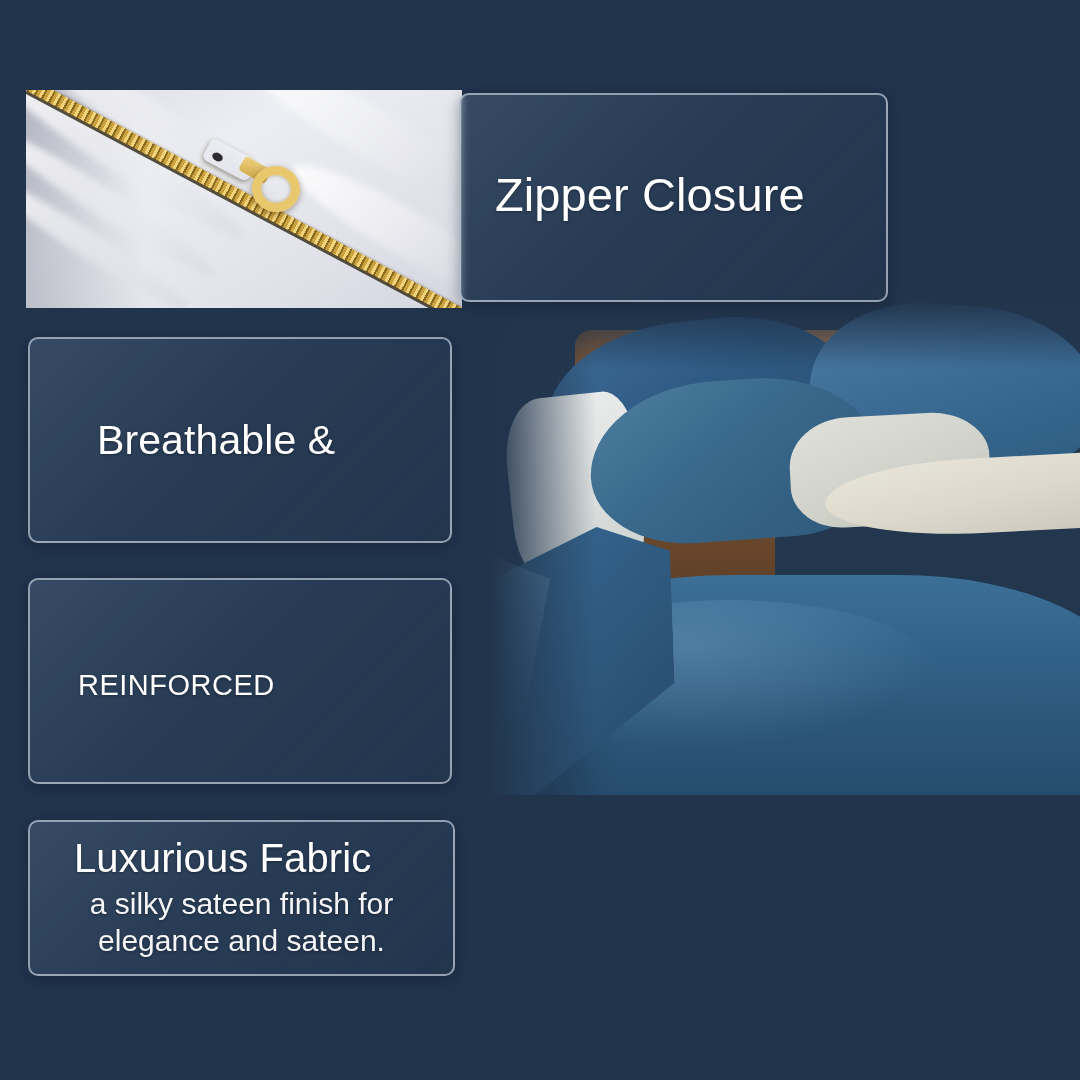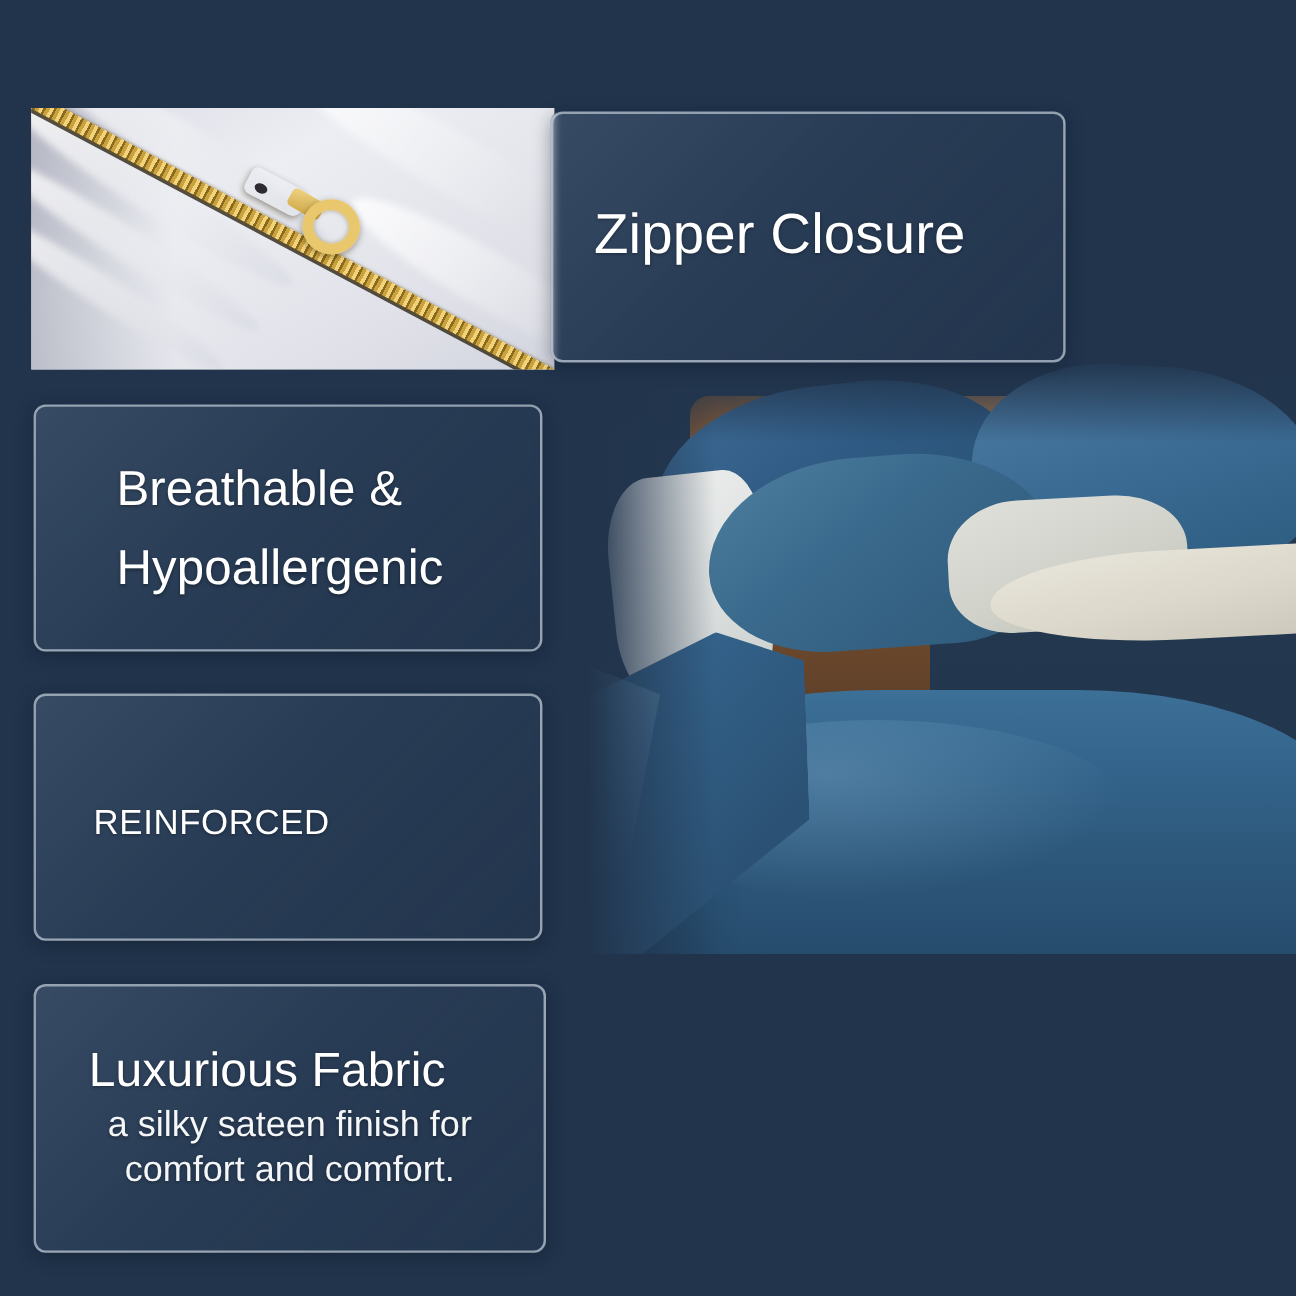--- a/index.html
+++ b/index.html
@@ -275,21 +275,21 @@
   #card-reinforced .card-title {
     font-size:41px;
     font-variant:small-caps;
     text-transform:lowercase;
     letter-spacing:.5px;
   }
   #card-reinforced .card-title::first-letter { font-size:1em; }
   #card-reinforced .card-sub { font-size:30px; margin-top:4px; }
 
   
-  #card-luxurious { left:28px; top:820px; width:427px; height:224px; padding:0 44px; }
+  #card-luxurious { left:28px; top:820px; width:427px; height:156px; padding:0 44px; }
   #card-luxurious .card-title { font-size:40px; margin-bottom:6px; }
   #card-luxurious .card-sub   { font-size:30px;text-align:center; }
 </style>
 </head>
 <body>
 
 <div id="infographic">
 
   <div class="bed-photo">
     <div class="wall"></div>
@@ -327,26 +327,25 @@
     <div class="zip-pull-neck"></div>
     <div class="zip-pull-ring"></div>
   </div>
 
   <div class="card" id="card-zipper">
     <div class="card-title">Zipper Closure</div>
   </div>
 
   <div class="card" id="card-breathable">
     <div class="card-title">Breathable &amp;</div>
-    <div class="card-title">Hypoallergenic</div>
   </div>
 
   <div class="card" id="card-reinforced">
     <div class="card-title">Reinforced</div>
   </div>
 
   <div class="card" id="card-luxurious">
     <div class="card-title">Luxurious Fabric</div>
     <div class="card-sub">a silky sateen finish for</div>
-    <div class="card-sub">comfort and comfort.</div>
+    <div class="card-sub">elegance and sateen.</div>
   </div>
 
 </div>
 
 </body></html>

